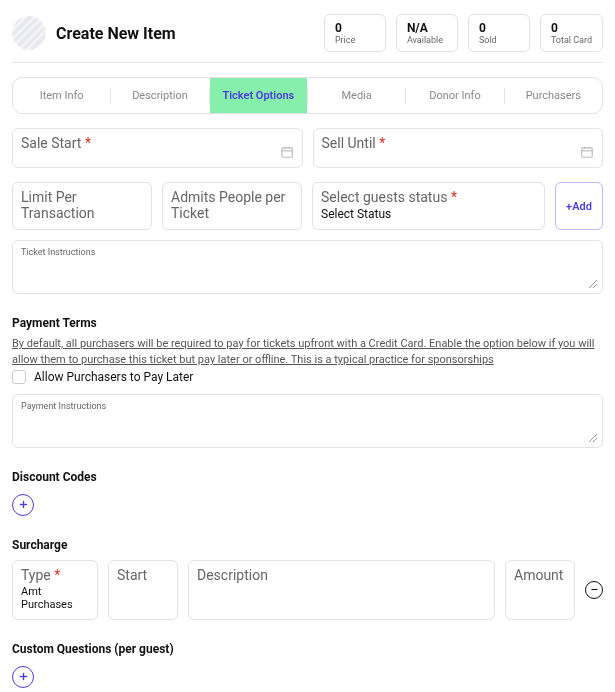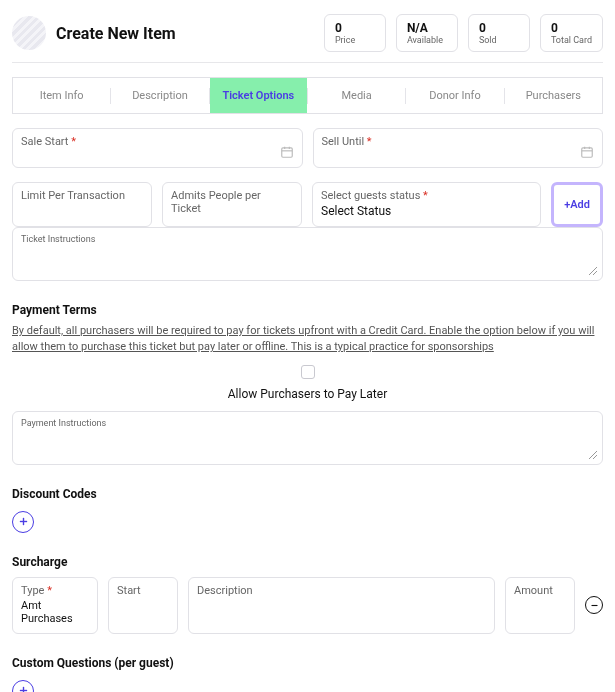--- a/index.html
+++ b/index.html
@@ -30,21 +30,21 @@
     border-radius: 6px;
     padding: 6px 10px;
     min-width: 62px;
   }
   .stat-val { font-size: 12px; font-weight: 700; }
   .stat-lbl { font-size: 9px; color: #666; }
   
   .tabs {
     display: flex;
     border: 1px solid #e1e1e6;
-    border-radius: 0;
+    border-radius: 10px;
     margin-top: 14px;
     overflow: hidden;
     align-items: flex-end;
   }
   .tab {
     flex: 1;
     text-align: center;
     font-size: 11px;
     padding: 11px 0;
     color: #888;
@@ -63,60 +63,60 @@
   .row { display: flex; gap: 10px; margin-top: 14px; }
   .field {
     border: 1px solid #e1e1e6;
     border-radius: 6px;
     padding: 6px 8px 8px 8px;
     position: relative;
     flex: 1;
     background: #fff;
     min-height: 40px;
   }
-  .field-label { font-size: 11px; color: #666; display: block; }
+  .field-label { font-size: 14px; color: #666; display: block; }
   .req { color: #d93025; }
   .field-value {
     font-size: 12px;
     color: #111;
     margin-top: 2px;
     border: none; outline: none; width: 100%;
     background: transparent;
   }
   .calendar-icon {
     position: absolute; right: 8px; bottom: 8px;
     width: 14px; height: 14px; color: #bbb;
   }
   .add-btn {
-    border: 3px solid #c4b5fd;
+    border: 1px solid #c4b5fd;
     border-radius: 6px;
     padding: 0 10px;
     font-size: 11px;
     color: #4a3de3;
     font-weight: 600;
     display: flex; align-items: center; justify-content: center;
     cursor: pointer;
     min-width: 48px;
   }
   .textarea-field {
     border: 1px solid #e1e1e6;
     border-radius: 6px;
     padding: 6px 8px;
-    margin-top: 0;
+    margin-top: 10px;
     min-height: 54px;
     position: relative;
   }
   .textarea-field .field-label { font-size: 9px; color: #666; }
   .resize-handle {
     position: absolute; right: 4px; bottom: 4px;
     width: 10px; height: 10px; color: #999;
   }
   .section-title { font-size: 12px; font-weight: 700; margin-top: 22px; }
   .section-desc { font-size: 11px; color: #555; margin-top: 6px; line-height: 1.45; text-decoration: underline; }
-  .checkbox-row { display: flex; align-items: center; gap: 8px; margin-top: 10px; flex-direction: column; }
+  .checkbox-row { display: flex; align-items: center; gap: 8px; margin-top: 2px; }
   .chk {
     width: 14px; height: 14px; border: 1px solid #c9c9d0; border-radius: 3px; cursor: pointer;
   }
   .chk-label { font-size: 12px; }
   .icon-btn {
     width: 22px; height: 22px; border-radius: 50%;
     border: 1.5px solid #4a3de3;
     display: flex; align-items: center; justify-content: center;
     cursor: pointer; margin-top: 10px;
     color: #4a3de3;

